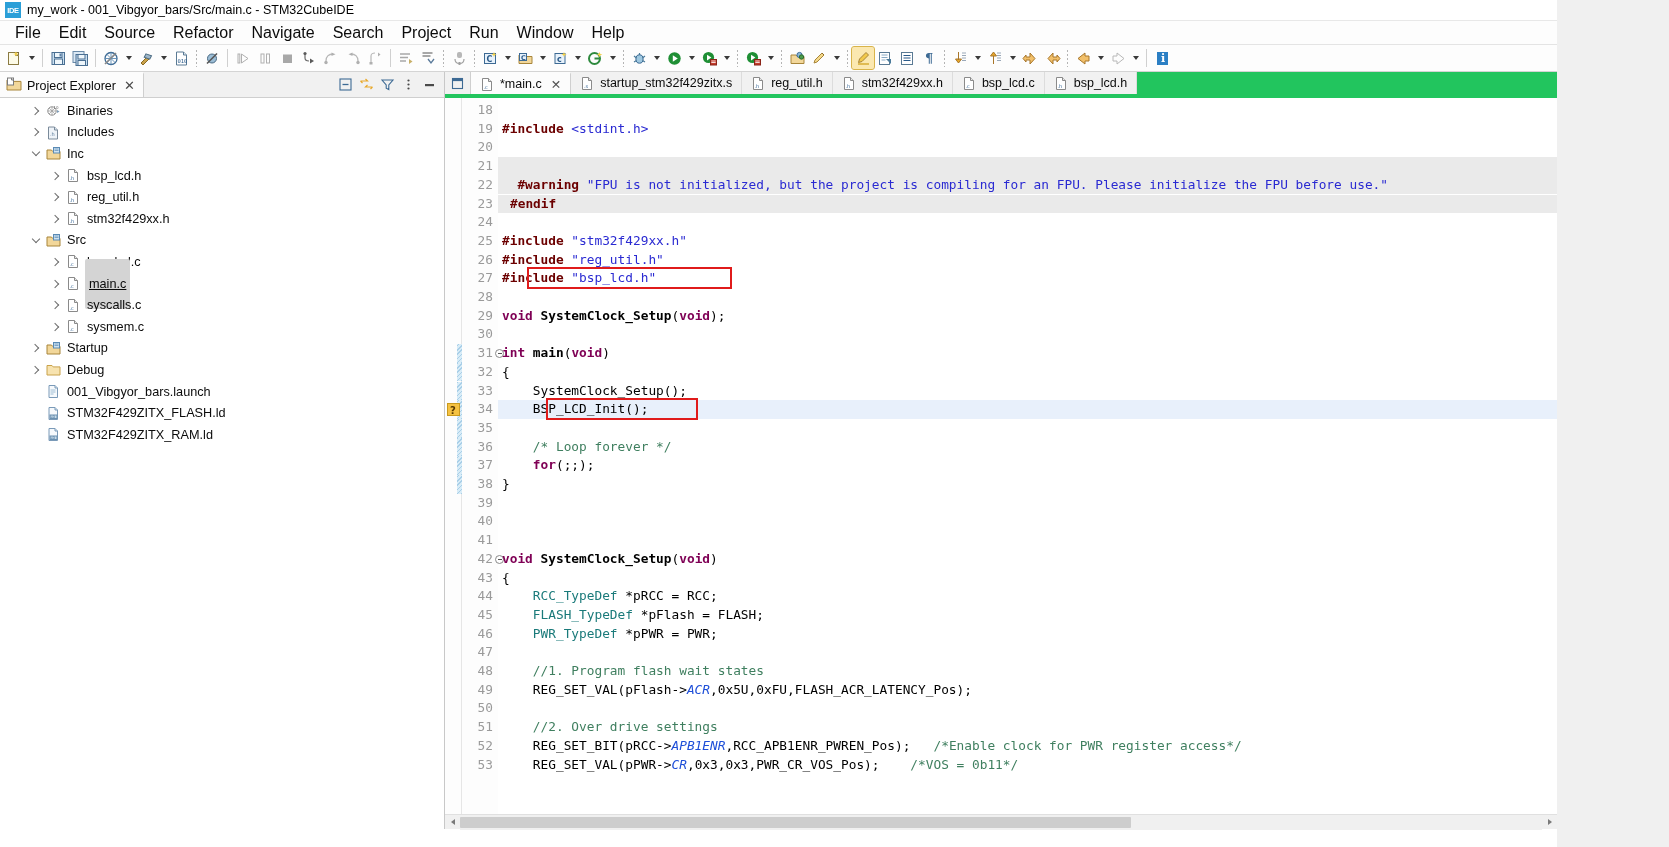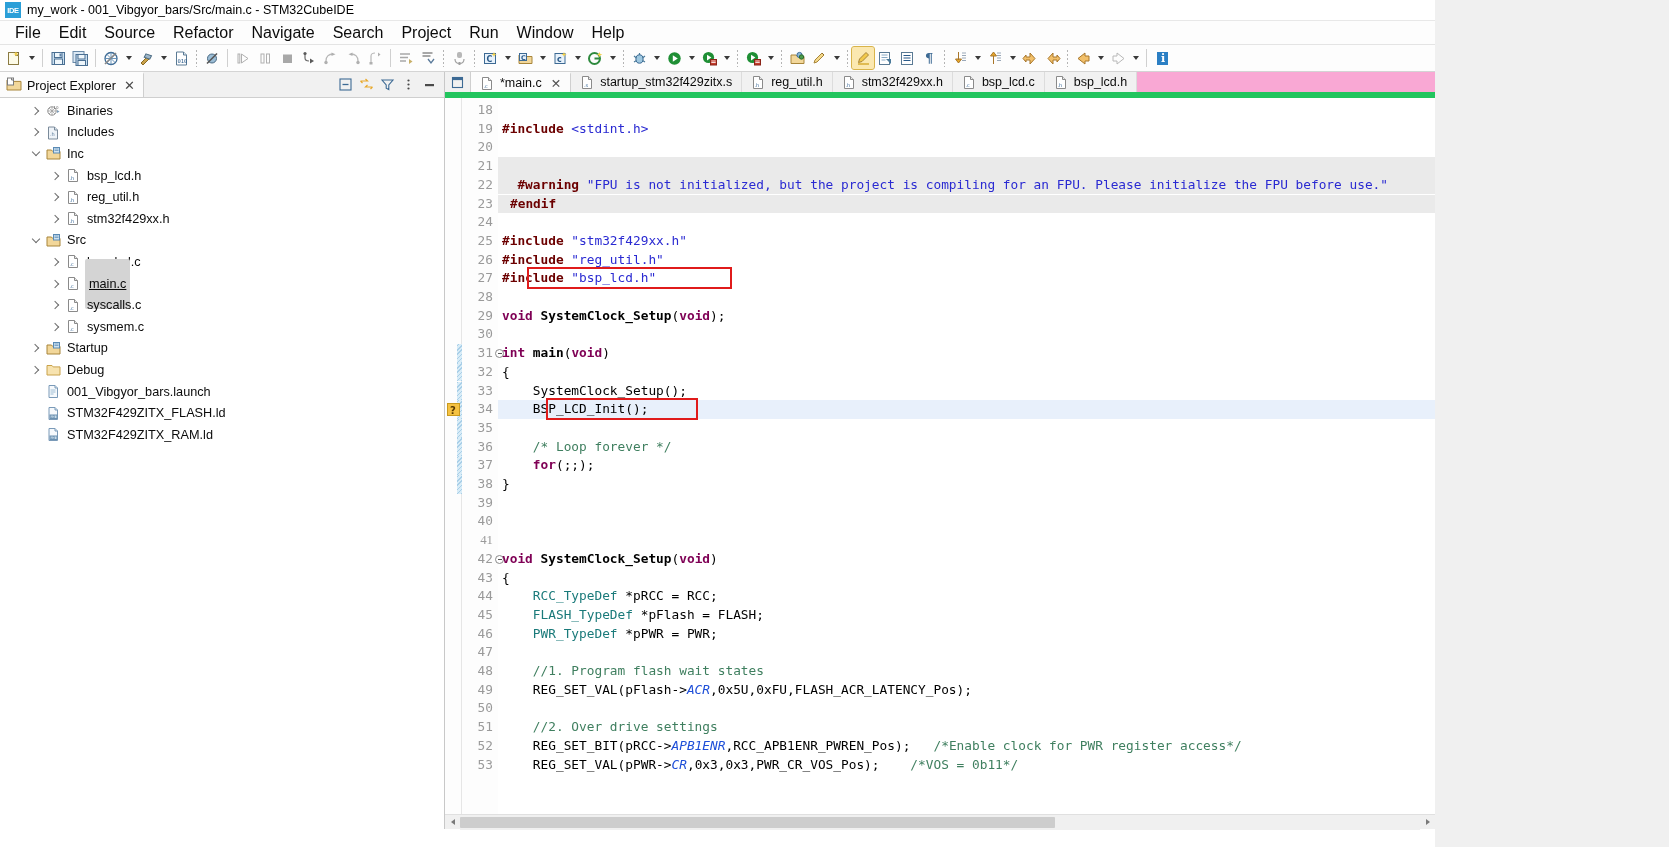--- a/index.html
+++ b/index.html
@@ -4,21 +4,21 @@
 <style>
   * { box-sizing: border-box; }
   html, body {
     margin: 0; padding: 0;
     width: 1669px; height: 847px;
     overflow: hidden;
     background: #f0f0f0;
     font-family: "Liberation Sans", sans-serif;
     -webkit-font-smoothing: antialiased;
   }
-  .app { width: 1435px; height: 847px; display: flex; flex-direction: column; background: #fdfdfd; }
+  .app { width: 1557px; height: 847px; display: flex; flex-direction: column; background: #fdfdfd; }
 
   
   .titlebar {
     height: 21px; min-height: 21px;
     background: #ffffff;
     display: flex; align-items: center;
     padding-left: 5px;
     border-bottom: 1px solid #e8e8e8;
   }
   .title-icon {
@@ -103,22 +103,22 @@
   .twist.expanded::after {
     content: ""; width: 5px; height: 5px;
     border-right: 1.4px solid #6d6d6d; border-bottom: 1.4px solid #6d6d6d;
     transform: rotate(45deg); margin-top: -3px;
   }
   .ticon { width: 18px; height: 16px; display: flex; align-items: center; justify-content: center; flex: 0 0 auto; margin-right: 3px; }
   .tlabel { padding: 1px 2px; }
 
   
   .editor-area { flex: 1; display: flex; flex-direction: column; min-width: 0; background: #fff; }
-  .ed-tabrow { height: 26px; min-height: 26px; display: flex; align-items: stretch; background: #f9a8d4;
-      border-bottom: 6px solid #22c55e; overflow: hidden; }
+  .ed-tabrow { height: 26px; min-height: 26px; display: flex; align-items: stretch; background: #22c55e;
+      border-bottom: 4px solid #22c55e; overflow: hidden; }
   .ed-minbtn { width: 26px; display: flex; align-items: center; justify-content: center; border-right: 1px solid #cfcfcf; background:#f1f1f1; }
   .ed-tab { display: flex; align-items: center; gap: 5px; padding: 0 9px; background: #f1f1f1;
       border-right: 1px solid #dcdcdc; white-space: nowrap; }
   .ed-tab.active { background: #fcfcfc; border-top: 2px solid #fcfcfc; border-right:1px solid #cfcfcf; }
   .ed-tab-label { font-size: 12.5px; color: #0b0b0b; }
   .ed-tab-close { font-size: 12.5px; color: #555; margin-left: 4px; }
 
   .code-wrap { flex: 1; display: flex; min-height: 0; position: relative; overflow: hidden; background:#fff; }
   .marker-col { width: 17px; min-width: 17px; background: #fdfdfd; border-right: 1px solid #e6e6e6; position: relative; }
   .gutter { width: 36px; min-width: 36px; background: #fdfdfd; position: relative; }
@@ -816,21 +816,21 @@
             <div class="fold-marker" style="top: 251.1px; left: 33px;"></div>
             <div class="lnum" style="top: 264.8px;">32</div>
             <div class="lnum" style="top: 283.5px;">33</div>
             <div class="lnum" style="top: 302.2px;">34</div>
             <div class="lnum" style="top: 320.9px;">35</div>
             <div class="lnum" style="top: 339.6px;">36</div>
             <div class="lnum" style="top: 358.3px;">37</div>
             <div class="lnum" style="top: 377px;">38</div>
             <div class="lnum" style="top: 395.7px;">39</div>
             <div class="lnum" style="top: 414.4px;">40</div>
-            <div class="lnum" style="top: 433.1px; font-family: Liberation Serif, serif;">41</div>
+            <div class="lnum" style="top: 433.1px;">41</div>
             <div class="lnum" style="top: 451.8px;">42</div>
             <div class="fold-marker" style="top: 456.8px; left: 33px;"></div>
             <div class="lnum" style="top: 470.5px;">43</div>
             <div class="lnum" style="top: 489.2px;">44</div>
             <div class="lnum" style="top: 507.9px;">45</div>
             <div class="lnum" style="top: 526.6px;">46</div>
             <div class="lnum" style="top: 545.3px;">47</div>
             <div class="lnum" style="top: 564px;">48</div>
             <div class="lnum" style="top: 582.7px;">49</div>
             <div class="lnum" style="top: 601.4px;">50</div>

